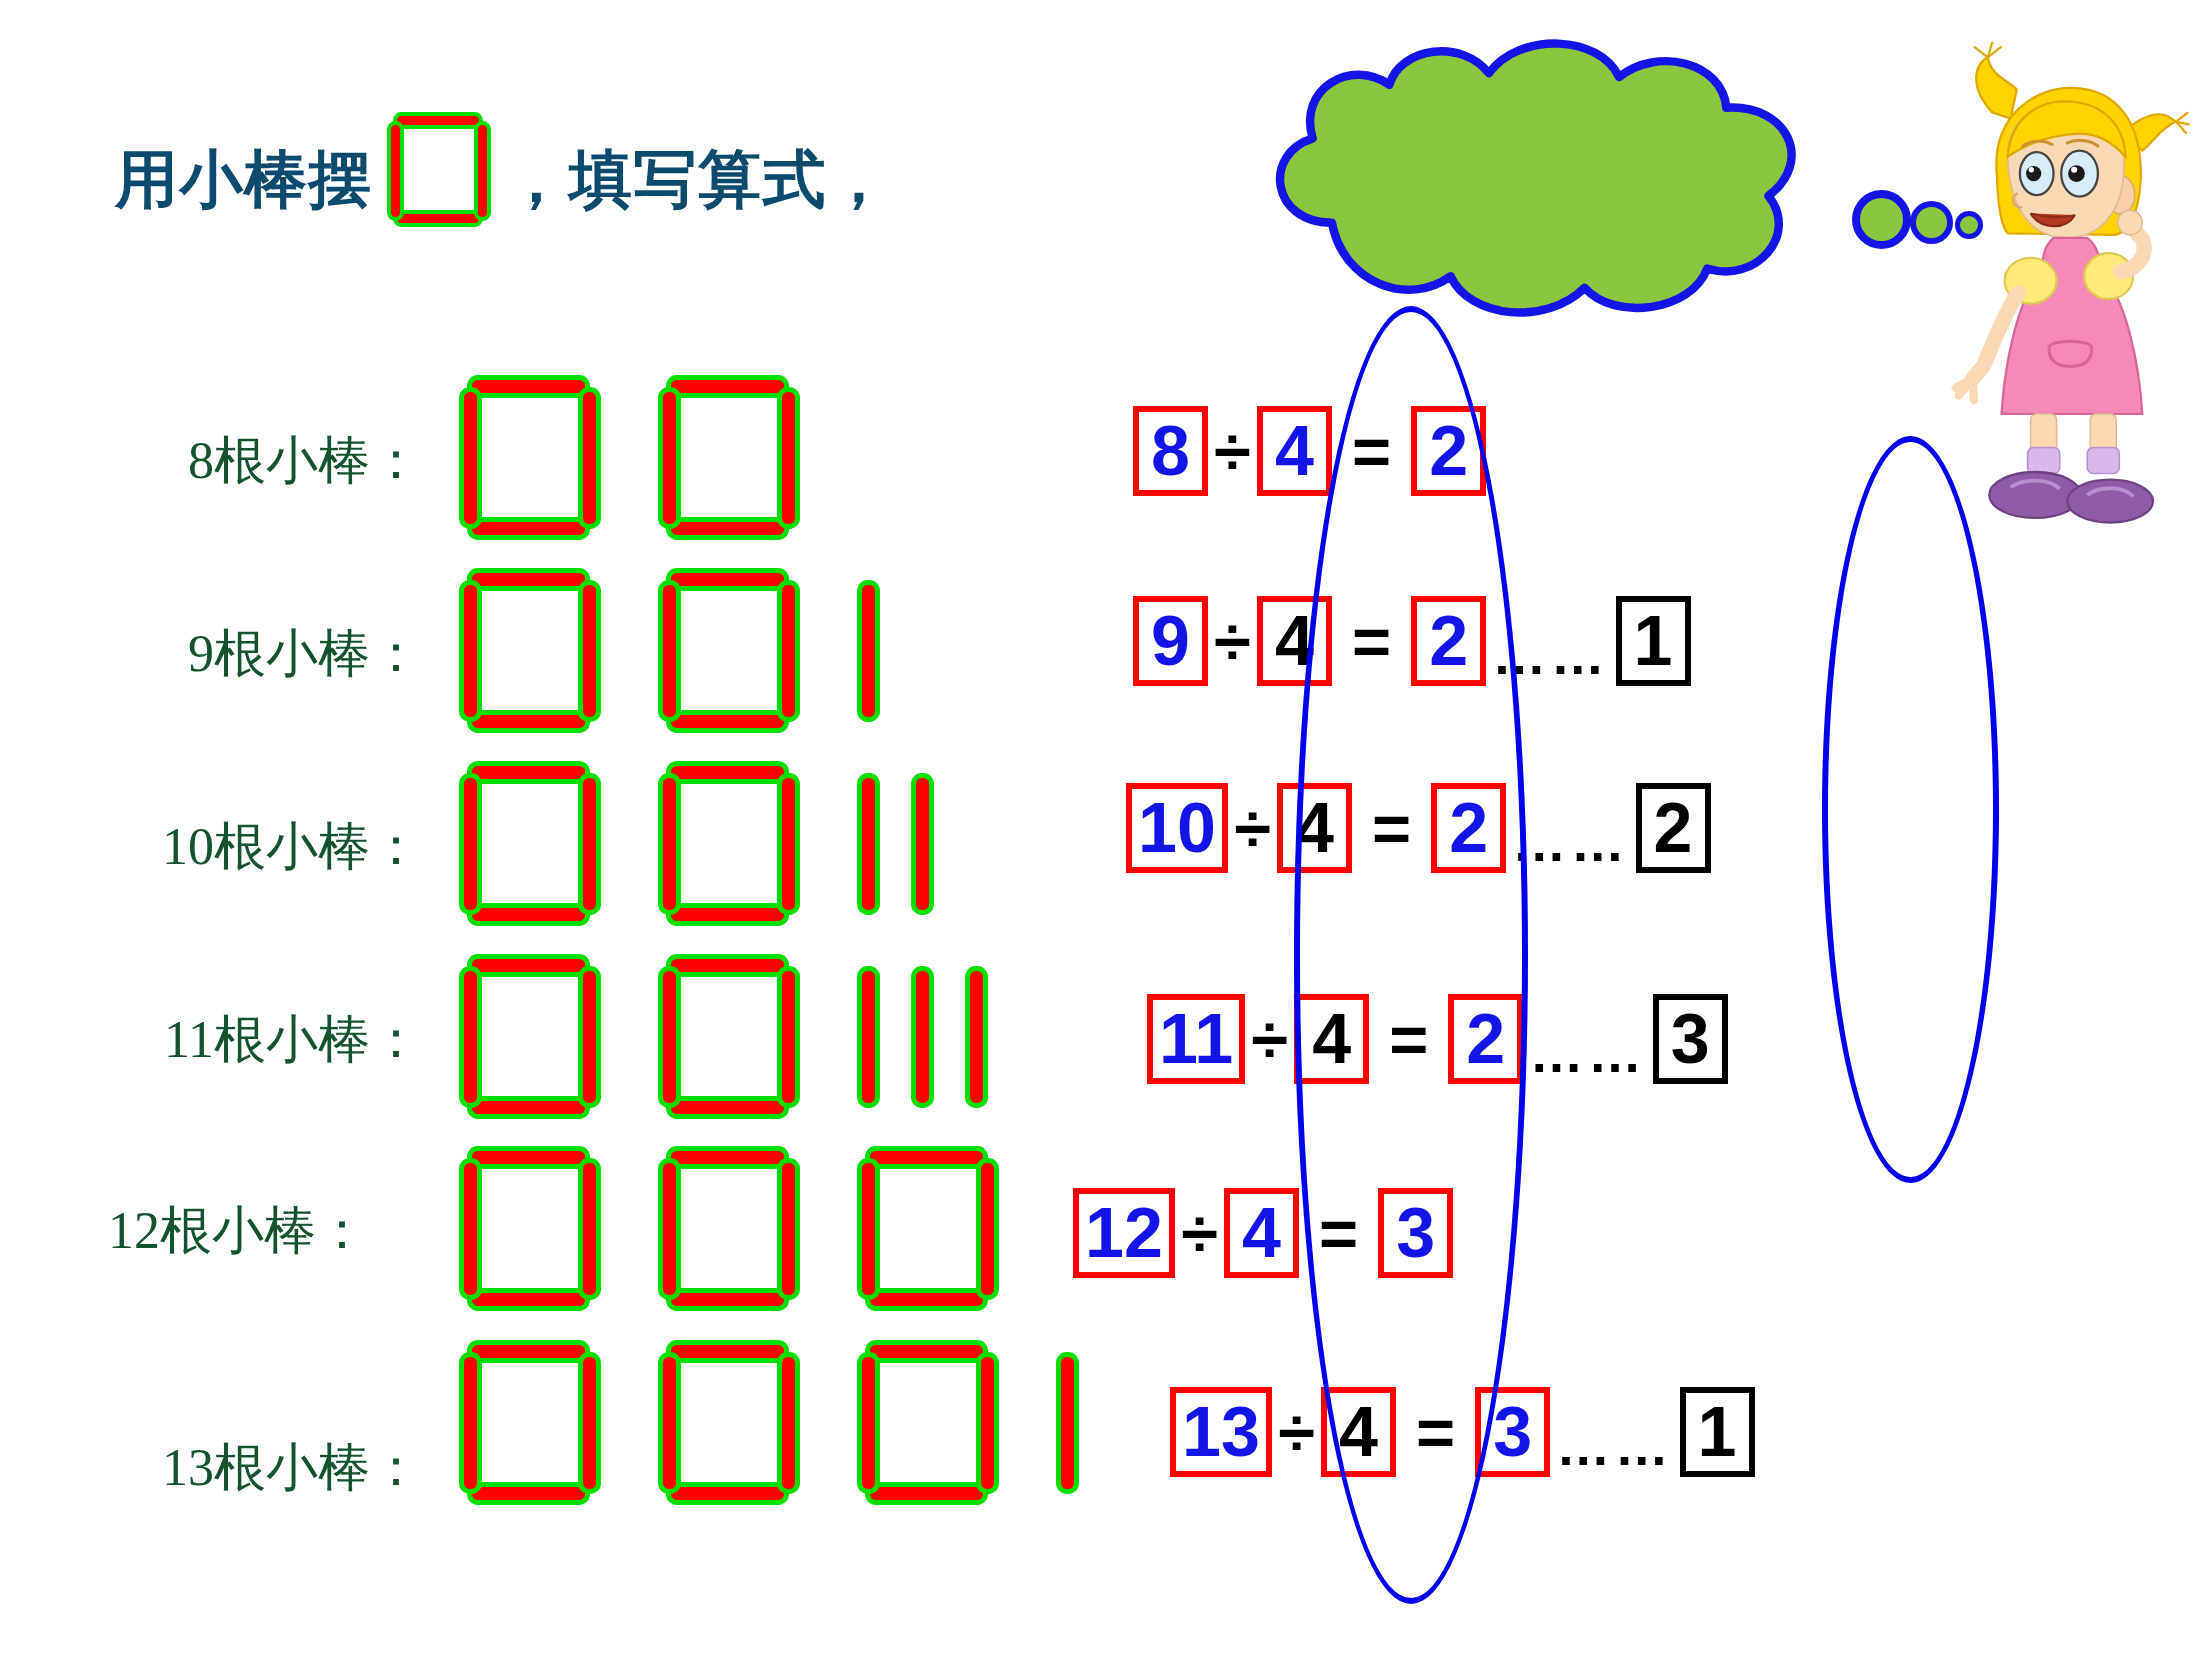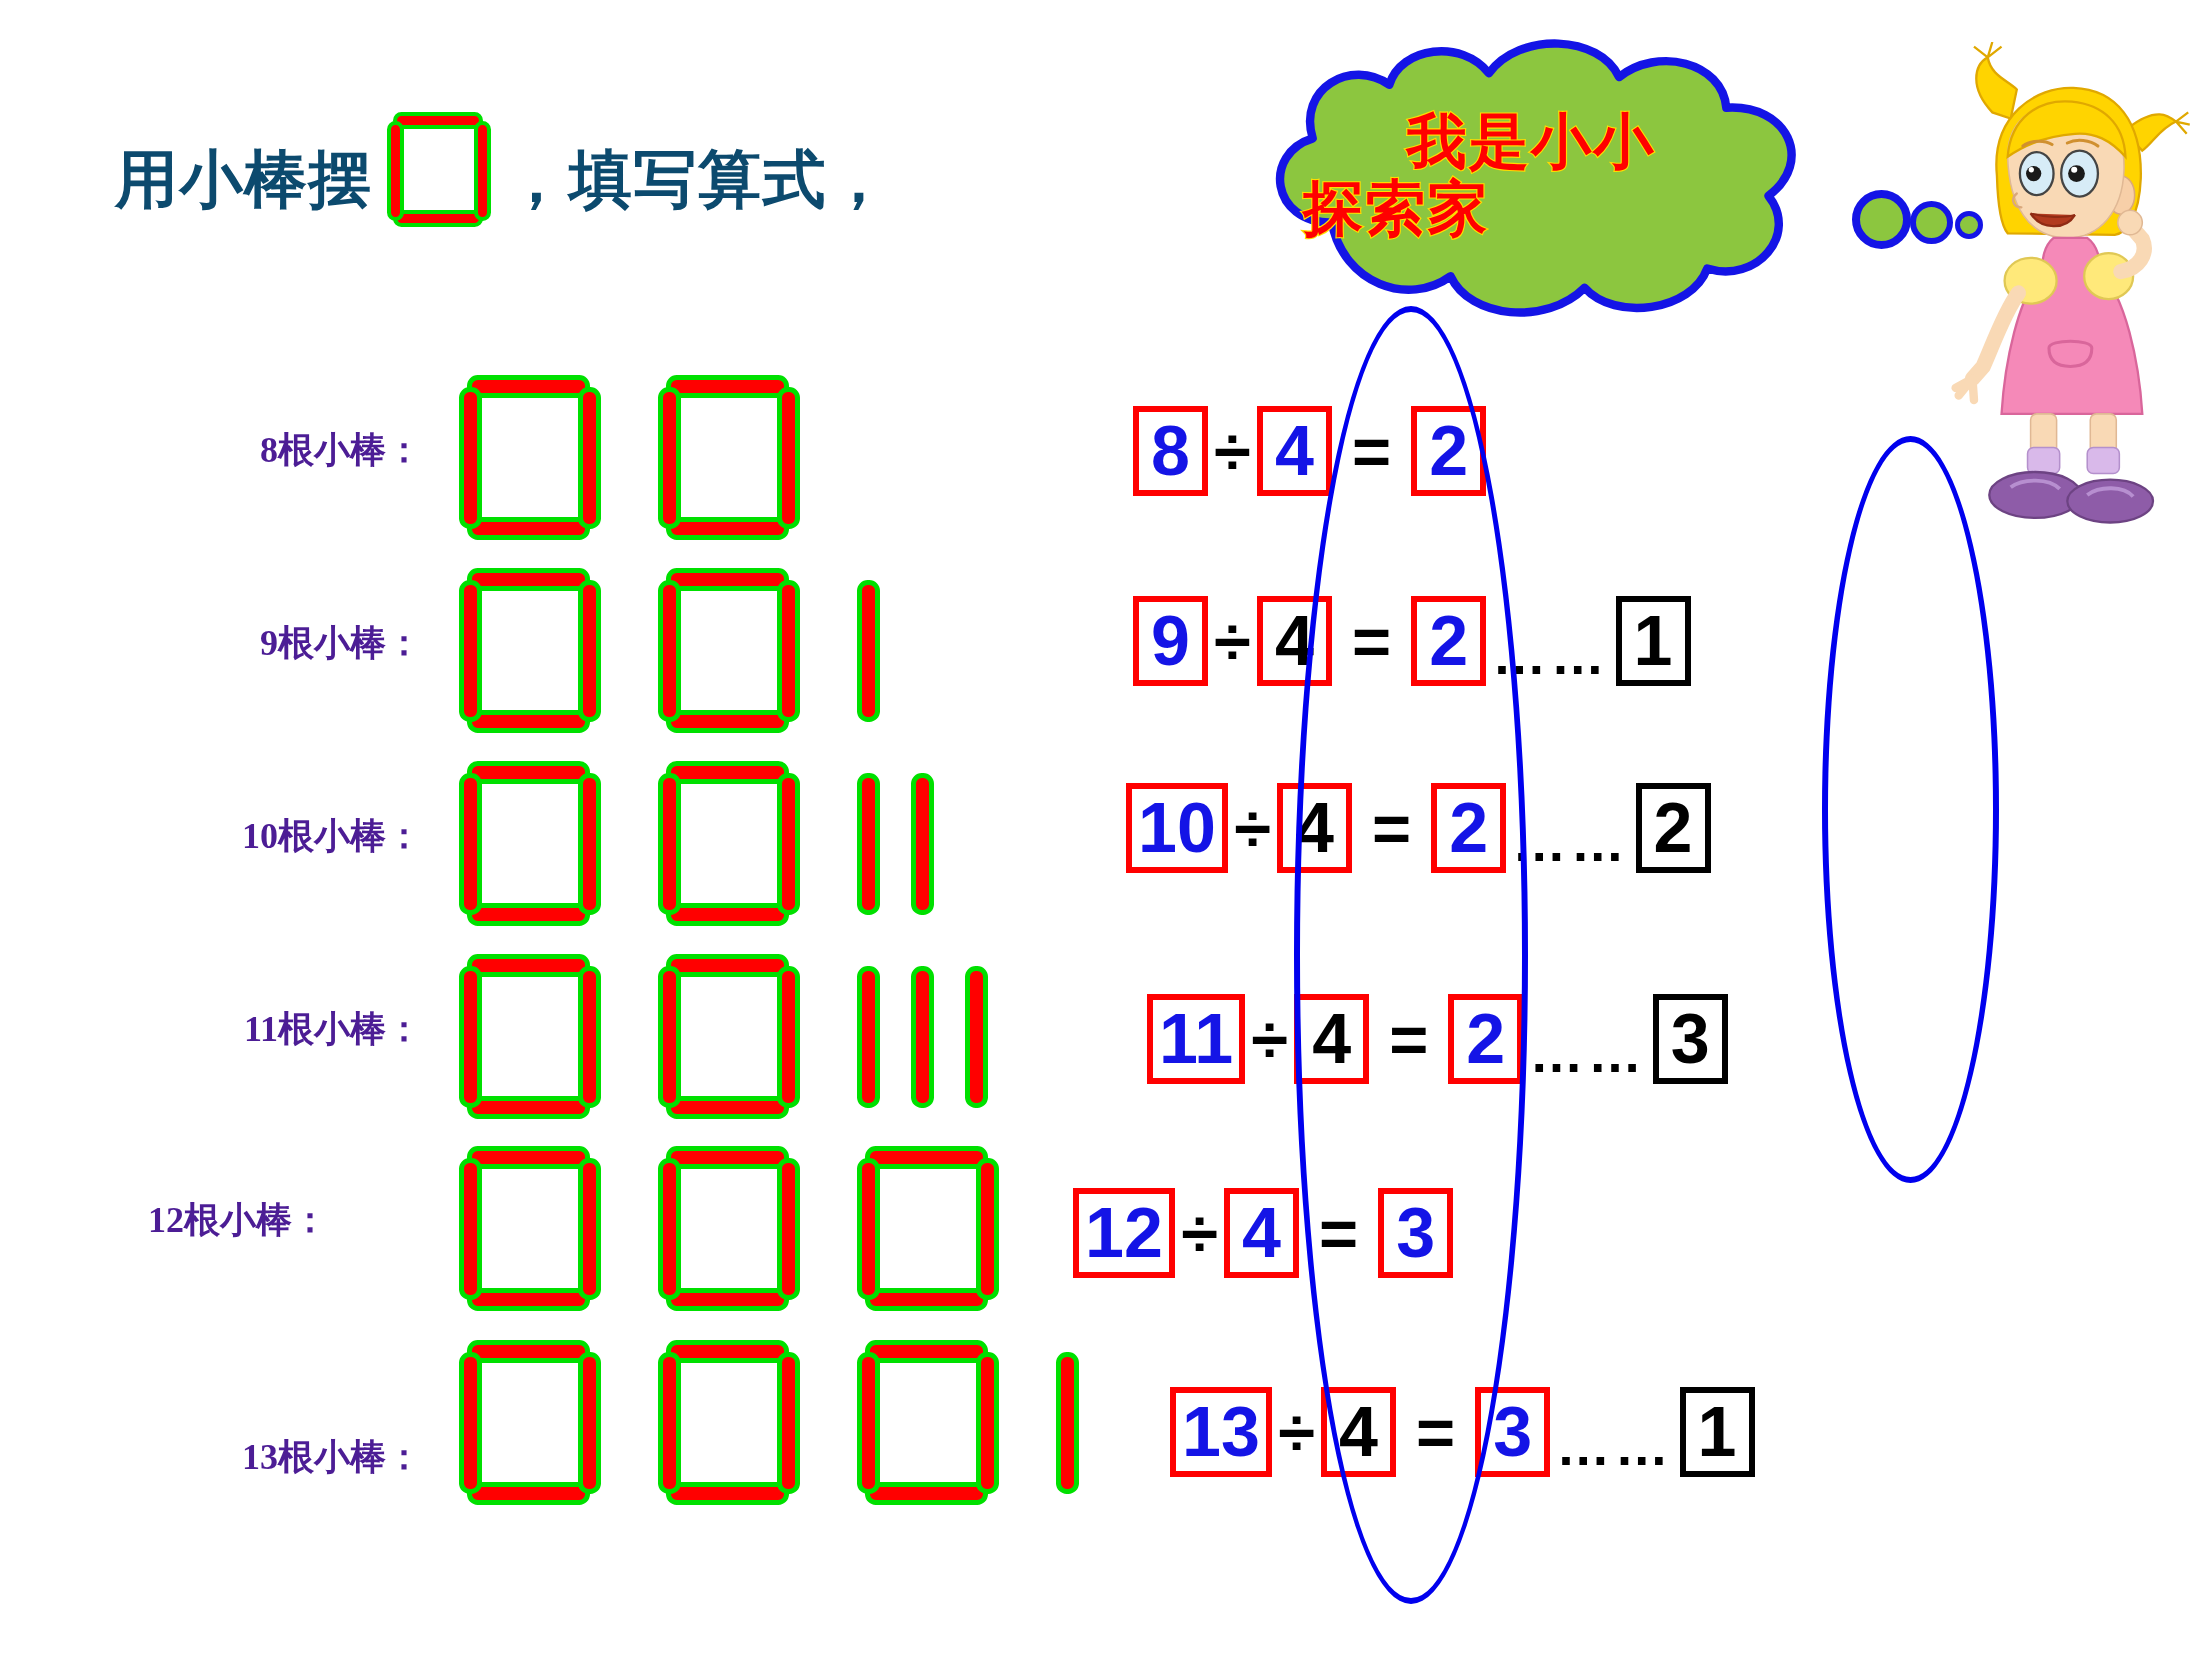--- a/index.html
+++ b/index.html
@@ -64,24 +64,24 @@
   #title-square .stick-h { width: 90px; height: 17px; border-width: 4.6px; border-radius: 8.4px; }
   #title-square .stick-v { width: 17px; height: 100px; border-width: 4.6px; border-radius: 8.4px; }
   #title-square .top    { left: 6.1px;   top: 0px; }
   #title-square .bottom { left: 6.1px;   top: 98px; }
   #title-square .left   { left: 0px;   top: 8.4px; }
   #title-square .right  { left: 87px; top: 8.4px; }
 
   
   .row-label {
     position: absolute;
-    color: #4c1d95;
+    color: #14532d;
     font-family: "Liberation Serif", serif;
-    font-weight: bold;
-    font-size: 36px;
+    font-weight: normal;
+    font-size: 52px;
     white-space: nowrap;
     text-align: right;
     width: 368px;
     left: 54px;
   }
 
   .stick-row {
     position: absolute;
     display: flex;
     align-items: flex-start;
@@ -206,24 +206,20 @@
              C105,75 175,35 225,70
              C240,20 320,10 355,55
              C395,0 500,5 525,60
              C575,20 660,40 665,100
              C745,95 780,170 720,215
              C760,265 705,330 640,310
              C620,365 520,380 480,335
              C430,385 330,375 305,320
              C250,360 165,330 150,250 Z" fill="#8cc63f" stroke="#1414e6" stroke-width="11" stroke-linejoin="round"></path>
   </svg>
-  <div id="cloud-text">
-    <span class="ln1">我是小小</span>
-    <span class="ln2">探索家</span>
-  </div>
 </div>
 
 <div class="thought-dot" style="left:1852px; top:190px; width:43px; height:43px; border-width:8.4px;"></div>
 <div class="thought-dot" style="left:1910px; top:201px; width:31px; height:31px; border-width:6.9px;"></div>
 <div class="thought-dot" style="left:1955px; top:211px; width:18.4px; height:18.4px; border-width:5.4px;"></div>
 
 <div id="girl">
   <svg width="253" height="505" viewBox="0 0 330 660">
 
     <g fill="#ffd400" stroke="#e0a800" stroke-width="3">

